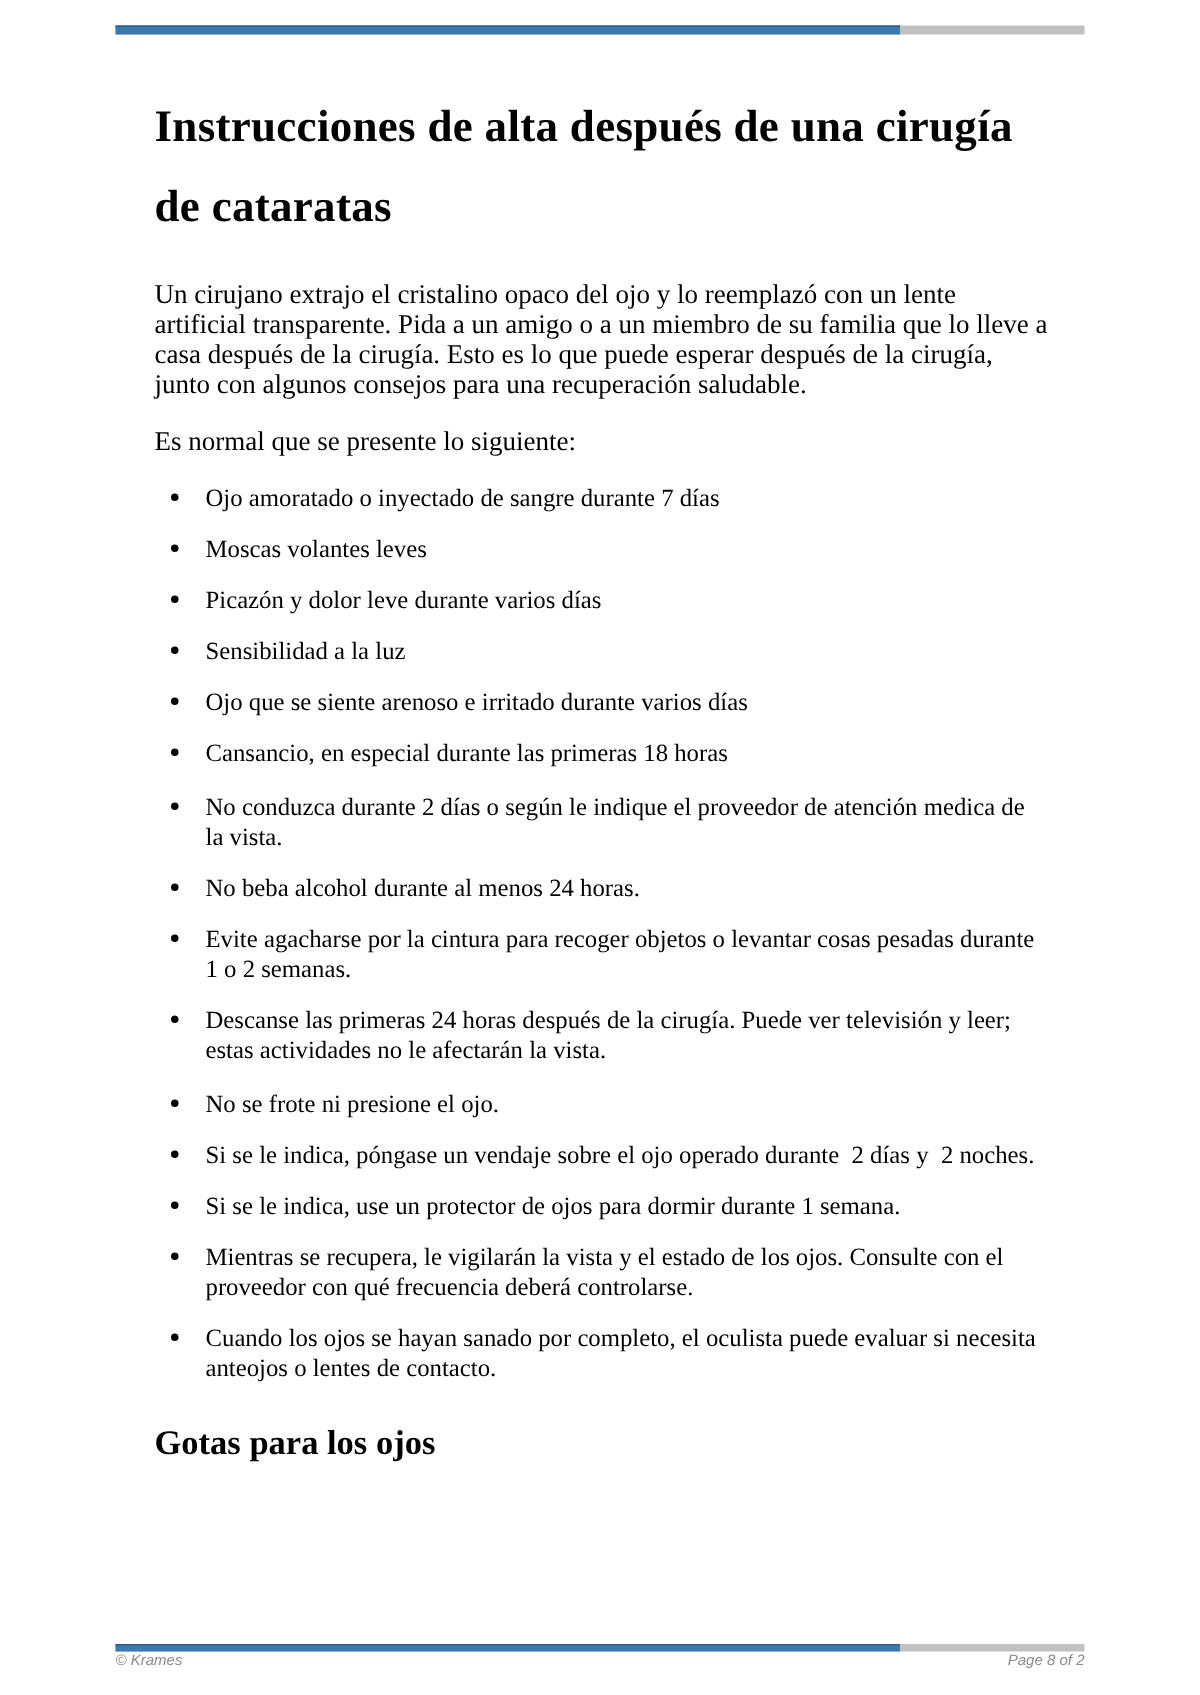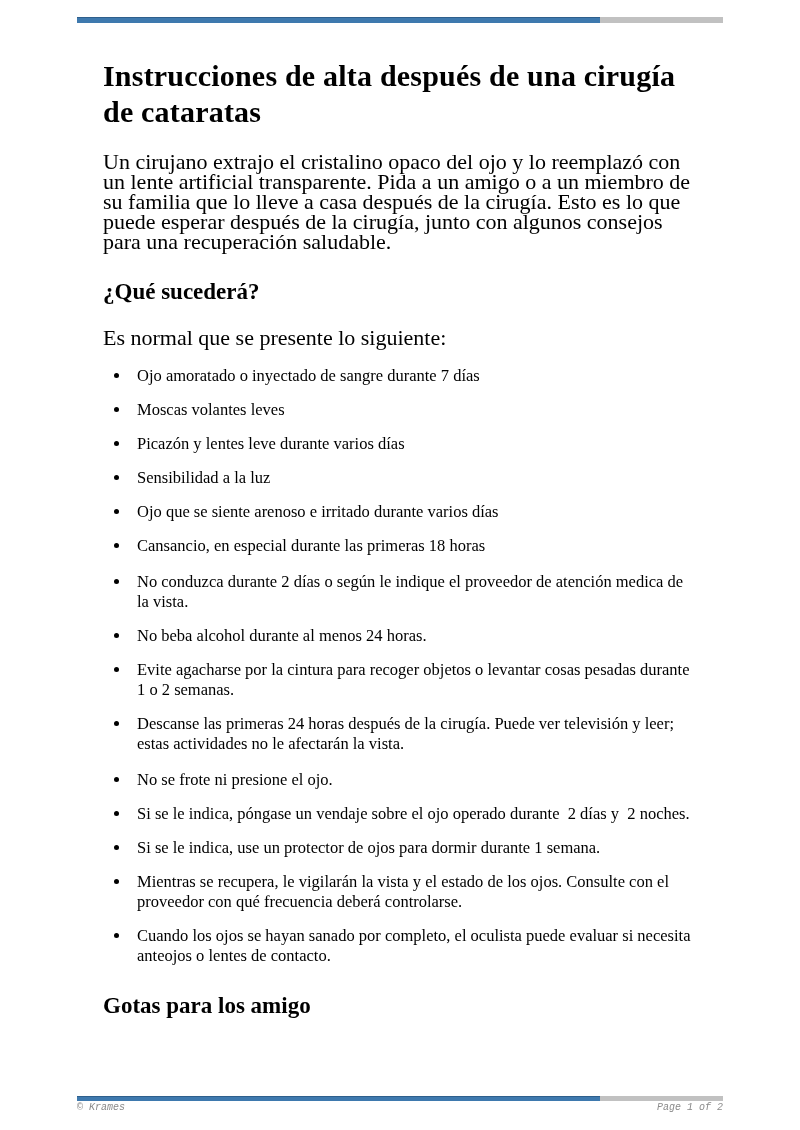--- a/index.html
+++ b/index.html
@@ -37,28 +37,28 @@
   
   .content {
     position: absolute;
     left: 103px;
     top: 40px;
     width: 596px;
   }
 
   h1.doc-title {
     font-size: 30px;
-    line-height: 36px;
+    line-height: 53px;
     font-weight: bold;
     margin: 18px 0 22px 0;
     letter-spacing: 0.2px;
   }
 
   p.body-text {
-    font-size: 22px;
+    font-size: 18px;
     line-height: 20px;
     margin: 0 0 18px 0;
   }
 
   h2.section-heading {
     font-size: 23px;
     line-height: 28px;
     font-weight: bold;
     margin: 26px 0 22px 0;
   }
@@ -77,69 +77,68 @@
   .bullet-text { white-space: pre-wrap; text-align: right; }
 
   
   .footer-row {
     position: absolute;
     left: 77px;
     top: 1102px;
     width: 646px;
     display: flex;
     justify-content: space-between;
-    font-family: Liberation Mono, monospace;
+    font-family: Liberation Sans, sans-serif;
     font-style: italic;
     font-size: 10px;
     color: #8a8a8a;
   }
 </style>
 </head>
 <body>
 
 <div class="rule-bar top">
   <div class="fill"></div>
 </div>
 
 <div class="content">
 
   <h1 class="doc-title">Instrucciones de alta después de una cirugía de cataratas</h1>
 
   <p class="body-text">Un cirujano extrajo el cristalino opaco del ojo y lo reemplazó con un lente artificial transparente. Pida a un amigo o a un miembro de su familia que lo lleve a casa después de la cirugía. Esto es lo que puede esperar después de la cirugía, junto con algunos consejos para una recuperación saludable.</p>
 
-  <h2 class="section-heading">¿Qué sucederá?</h2>
   <p class="body-text">Es normal que se presente lo siguiente:</p>
   <ul class="bullet-list">
     <li><span class="bullet-text">Ojo amoratado o inyectado de sangre durante 7 días</span></li>
     <li><span class="bullet-text">Moscas volantes leves</span></li>
-    <li><span class="bullet-text">Picazón y lentes leve durante varios días</span></li>
+    <li><span class="bullet-text">Picazón y dolor leve durante varios días</span></li>
     <li><span class="bullet-text">Sensibilidad a la luz</span></li>
     <li><span class="bullet-text">Ojo que se siente arenoso e irritado durante varios días</span></li>
     <li><span class="bullet-text">Cansancio, en especial durante las primeras 18 horas</span></li>
   </ul>
 
   <ul class="bullet-list">
     <li><span class="bullet-text">No conduzca durante 2 días o según le indique el proveedor de atención medica de la vista.</span></li>
     <li><span class="bullet-text">No beba alcohol durante al menos 24 horas.</span></li>
     <li><span class="bullet-text">Evite agacharse por la cintura para recoger objetos o levantar cosas pesadas durante 1 o 2 semanas.</span></li>
     <li><span class="bullet-text">Descanse las primeras 24 horas después de la cirugía. Puede ver televisión y leer; estas actividades no le afectarán la vista.</span></li>
   </ul>
 
   <ul class="bullet-list">
     <li><span class="bullet-text">No se frote ni presione el ojo.</span></li>
     <li><span class="bullet-text">Si se le indica, póngase un vendaje sobre el ojo operado durante  2 días y  2 noches.</span></li>
     <li><span class="bullet-text">Si se le indica, use un protector de ojos para dormir durante 1 semana.</span></li>
     <li><span class="bullet-text">Mientras se recupera, le vigilarán la vista y el estado de los ojos. Consulte con el proveedor con qué frecuencia deberá controlarse.</span></li>
     <li><span class="bullet-text">Cuando los ojos se hayan sanado por completo, el oculista puede evaluar si necesita anteojos o lentes de contacto.</span></li>
   </ul>
 
-  <h2 class="section-heading">Gotas para los amigo</h2>
+  <h2 class="section-heading">Gotas para los ojos</h2>
 
 </div>
 
 <div class="rule-bar bottom">
   <div class="fill"></div>
 </div>
 
 <div class="footer-row">
   <span>© Krames</span>
-  <span>Page 1 of 2</span>
+  <span>Page 8 of 2</span>
 </div>
 
 </body></html>

